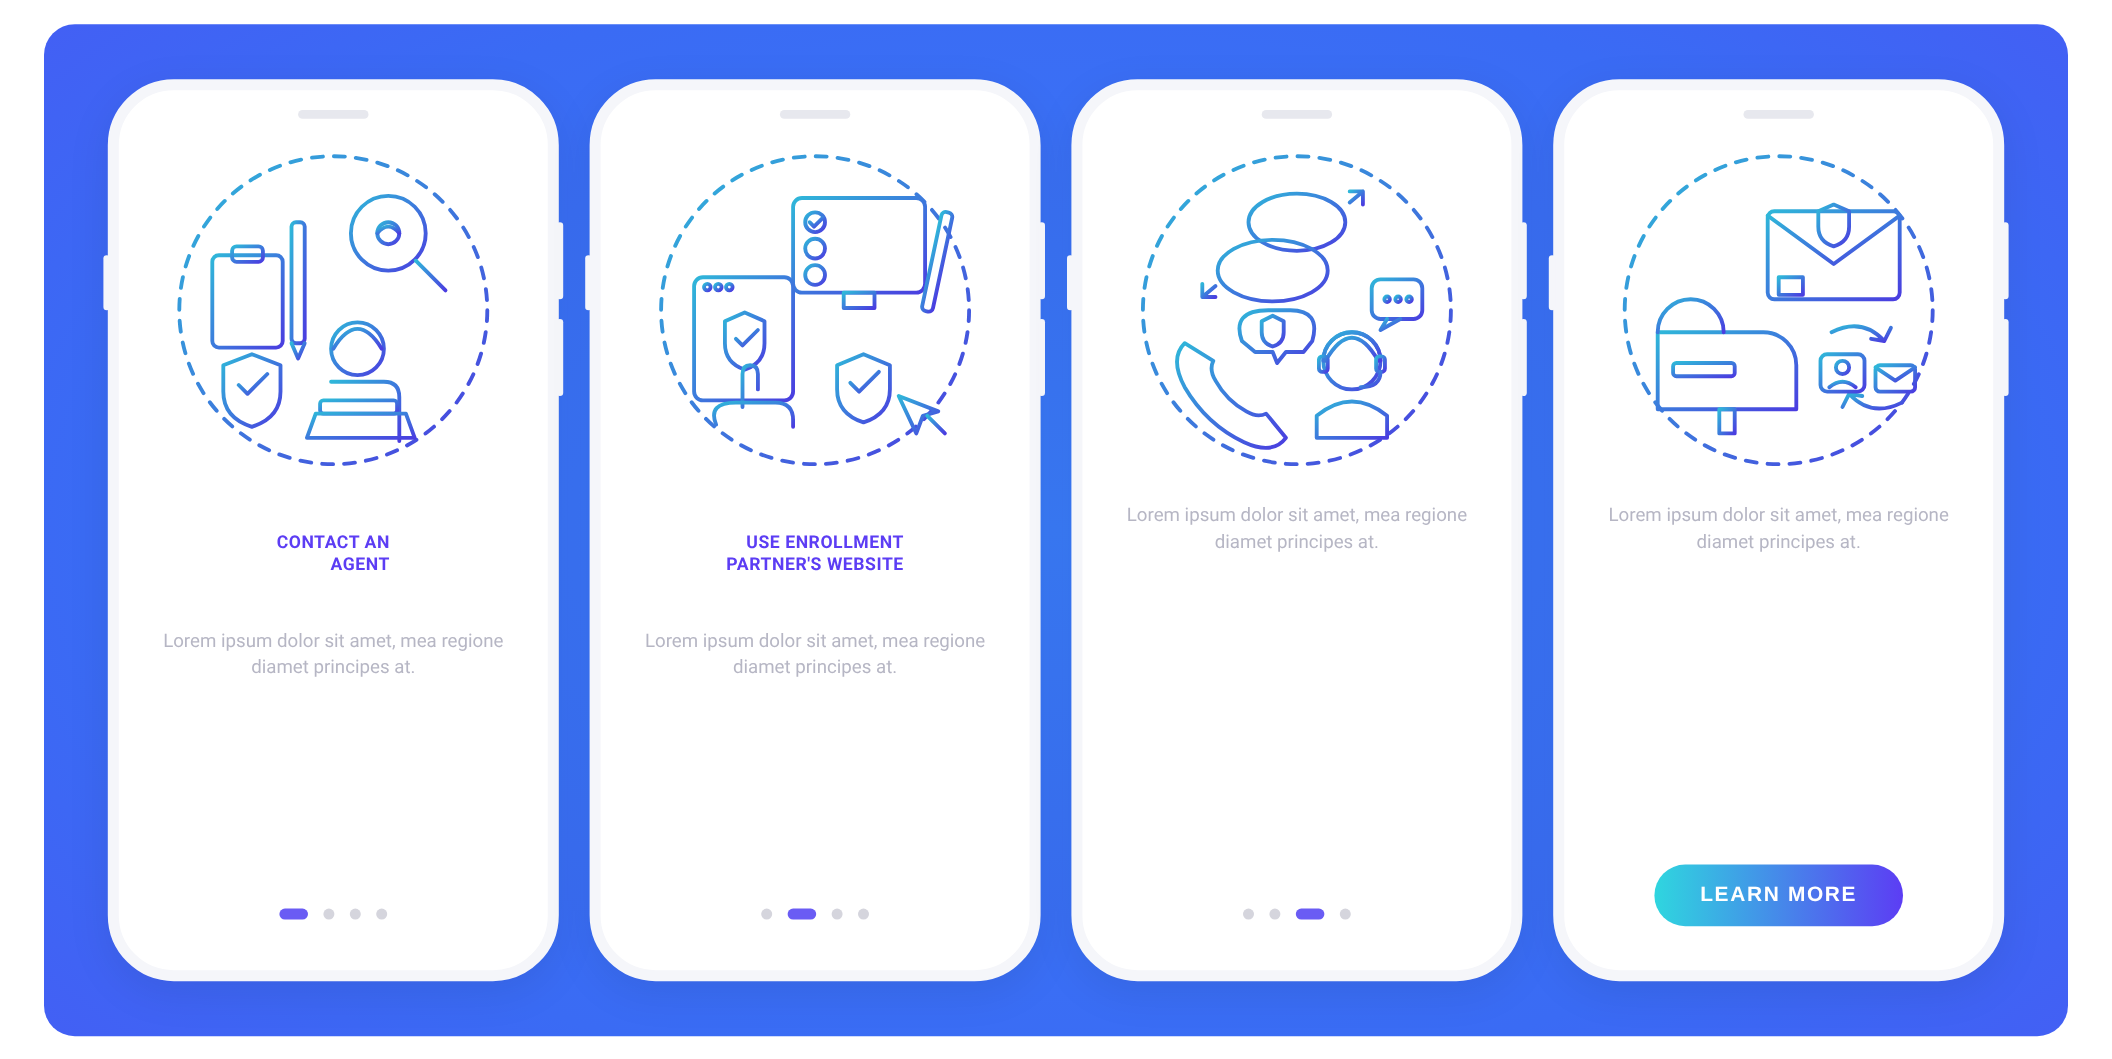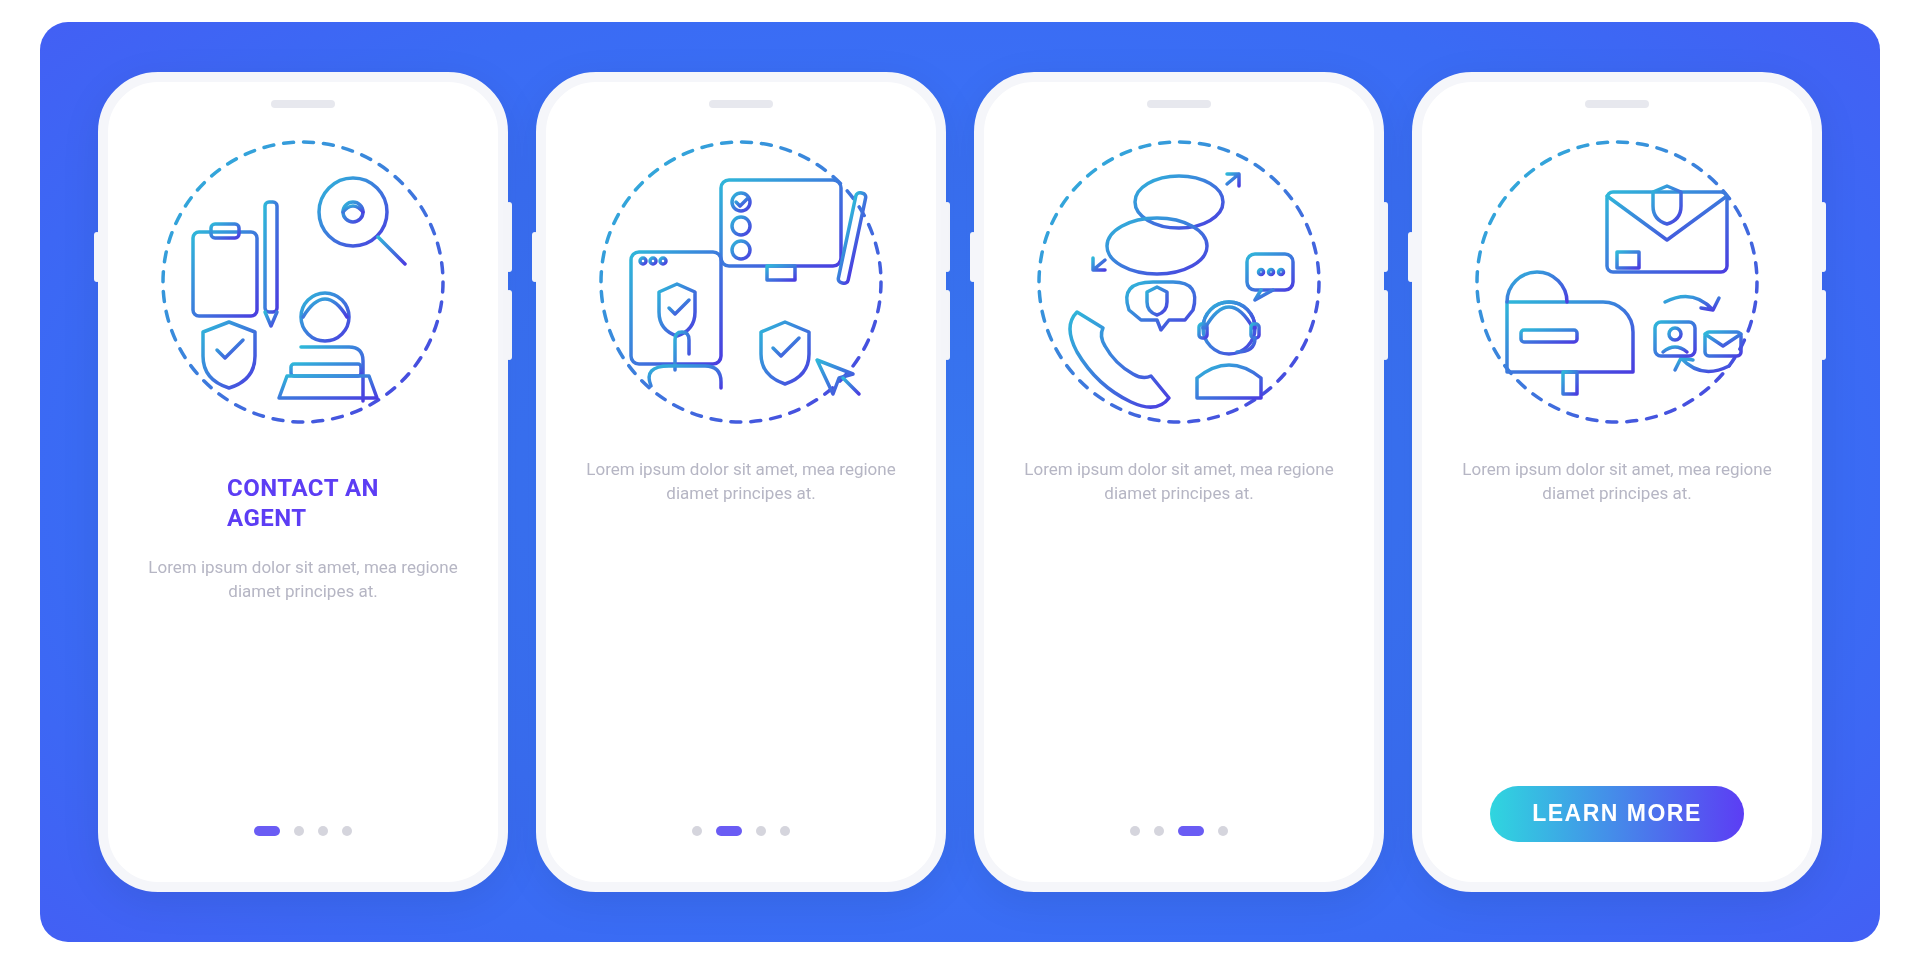--- a/index.html
+++ b/index.html
@@ -80,29 +80,29 @@
     height: 300px;
     display: flex;
     align-items: center;
     justify-content: center;
     margin-top: 2px;
     margin-bottom: 8px;
   }
   .illus-wrap svg { width: 300px; height: 300px; }
 
   .title {
-    font-size: 24px;
+    font-size: 16px;
     line-height: 1.25;
     font-weight: 700;
     letter-spacing: .5px;
     color: var(--title);
-    text-align: left;
+    text-align: right;
     text-transform: uppercase;
     white-space: pre-line;
-    margin: 28px 0 0;
+    margin: 28px 0 16px;
     min-height: 70px;
     display: flex;
     align-items: center;
     justify-content: center;
   }
   .desc {
     font-size: 17px;
     line-height: 1.45;
     color: var(--body-text);
     text-align: center;
@@ -131,21 +131,21 @@
   .cta {
     display: inline-flex;
     align-items: center;
     justify-content: center;
     height: 56px;
     padding: 0 42px;
     border-radius: 28px;
     color: #fff;
     font-weight: 600;
     letter-spacing: 1.5px;
-    font-size: 23px;
+    font-size: 19px;
     background: linear-gradient(90deg, var(--btn-a), var(--btn-b));
     border: none;
     cursor: pointer;
   }
 </style>
 </head>
 <body>
 
 <div class="stage">
 
@@ -237,20 +237,22 @@
           <path d="M60 254 q-8 -20 18 -20 h36 q16 0 16 16 v6"></path>
 
           <path d="M170 200 l24 -10 l24 10 v22 q0 22 -24 30 q-24 -8 -24 -30 z"></path>
           <path d="M182 216 l8 8 l18 -18"></path>
 
           <path d="M226 228 l36 14 l-14 4 l-6 16 z"></path>
           <line x1="252" y1="246" x2="268" y2="262"></line>
         </g>
       </svg>
     </div>
+    <h2 class="title">USE ENROLLMENT
+PARTNER'S WEBSITE</h2>
     <p class="desc">Lorem ipsum dolor sit amet, mea regione diamet principes at.</p>
     <div class="bottom">
       <div class="dots">
         <span class="dot"></span>
         <span class="dot active"></span>
         <span class="dot"></span>
         <span class="dot"></span>
       </div>
     </div>
   </div>

